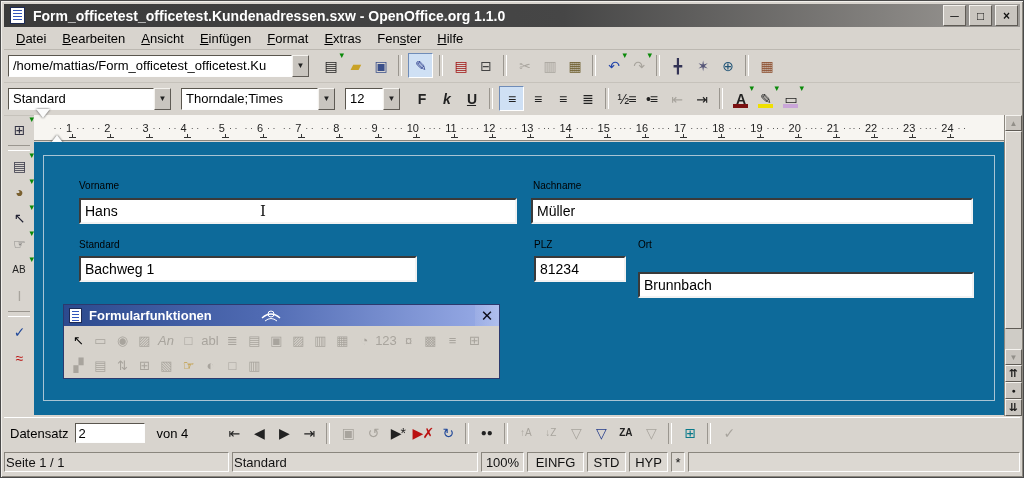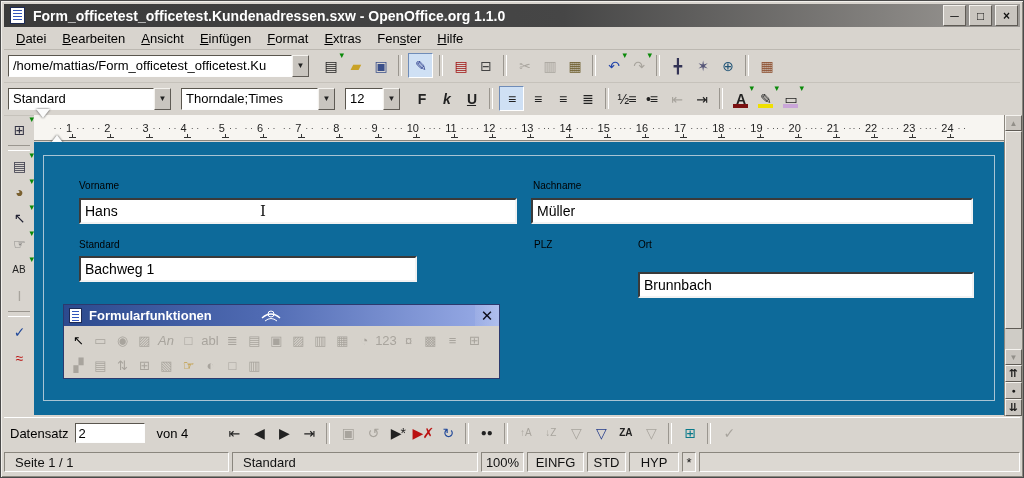--- a/index.html
+++ b/index.html
@@ -111,23 +111,23 @@
     border-top:1px solid #fff;font-size:13px;padding-left:6px;box-sizing:border-box;}
   .rec-label{margin-right:6px;}
   .rec-input{width:70px;height:20px;border:1px solid;border-color:#5a564e #fdfdfd #fdfdfd #5a564e;background:#fff;
     font:13px "Liberation Sans","DejaVu Sans",sans-serif;padding:0 3px;box-sizing:border-box;}
   .rec-of{margin-left:12px;margin-right:34px;}
   .rec-icons{display:flex;align-items:center;gap:2px;}
 
   
   .statusbar{position:absolute;left:3px;top:449px;right:3px;height:24px;display:flex;align-items:center;gap:3px;font-size:13px;}
   .scell{height:20px;border:1px solid;border-color:#8a867e #fdfdfd #fdfdfd #8a867e;display:flex;align-items:center;
-    padding:0 10px;box-sizing:border-box;background:#dcd8d2;color:#111;}
+    padding:0 1px;box-sizing:border-box;background:#dcd8d2;color:#111;}
   .c1{width:225px;} .c2{width:246px;} .c3{width:43px;justify-content:center;} .c4{width:57px;justify-content:center;}
-  .c5{width:39px;justify-content:center;} .c6{width:50px;justify-content:center;} .c7{width:14px;justify-content:center;padding:0 2px;}
+  .c5{width:39px;justify-content:center;} .c6{width:39px;justify-content:center;} .c7{width:14px;justify-content:center;padding:0 2px;}
   .c8{flex:1;}
 </style>
 </head>
 <body>
 
 <div class="window">
 
   <div class="titlebar">
     <span class="doc-icon"></span>
     <span class="win-title">Form_officetest_officetest.Kundenadressen.sxw - OpenOffice.org 1.1.0</span>
@@ -340,20 +340,21 @@
     <div class="ffield f-vorname">Hans</div>
     <span class="ibeam">I</span>
 
     <span class="flabel l-nachname">Nachname</span>
     <div class="ffield f-nachname">Müller</div>
 
     <span class="flabel l-strasse">Standard</span>
     <div class="ffield f-strasse">Bachweg 1</div>
 
     <span class="flabel l-plz">PLZ</span>
+    <div class="ffield f-plz">81234</div>
 
     <span class="flabel l-ort">Ort</span>
     <div class="ffield f-ort">Brunnbach</div>
 
     <div class="formtb">
       <div class="formtb-title">
         <span class="doc-icon"></span>
         <span>Formularfunktionen</span>
         <span class="formtb-logo">
           <svg width="22" height="16" viewBox="0 0 22 16">

